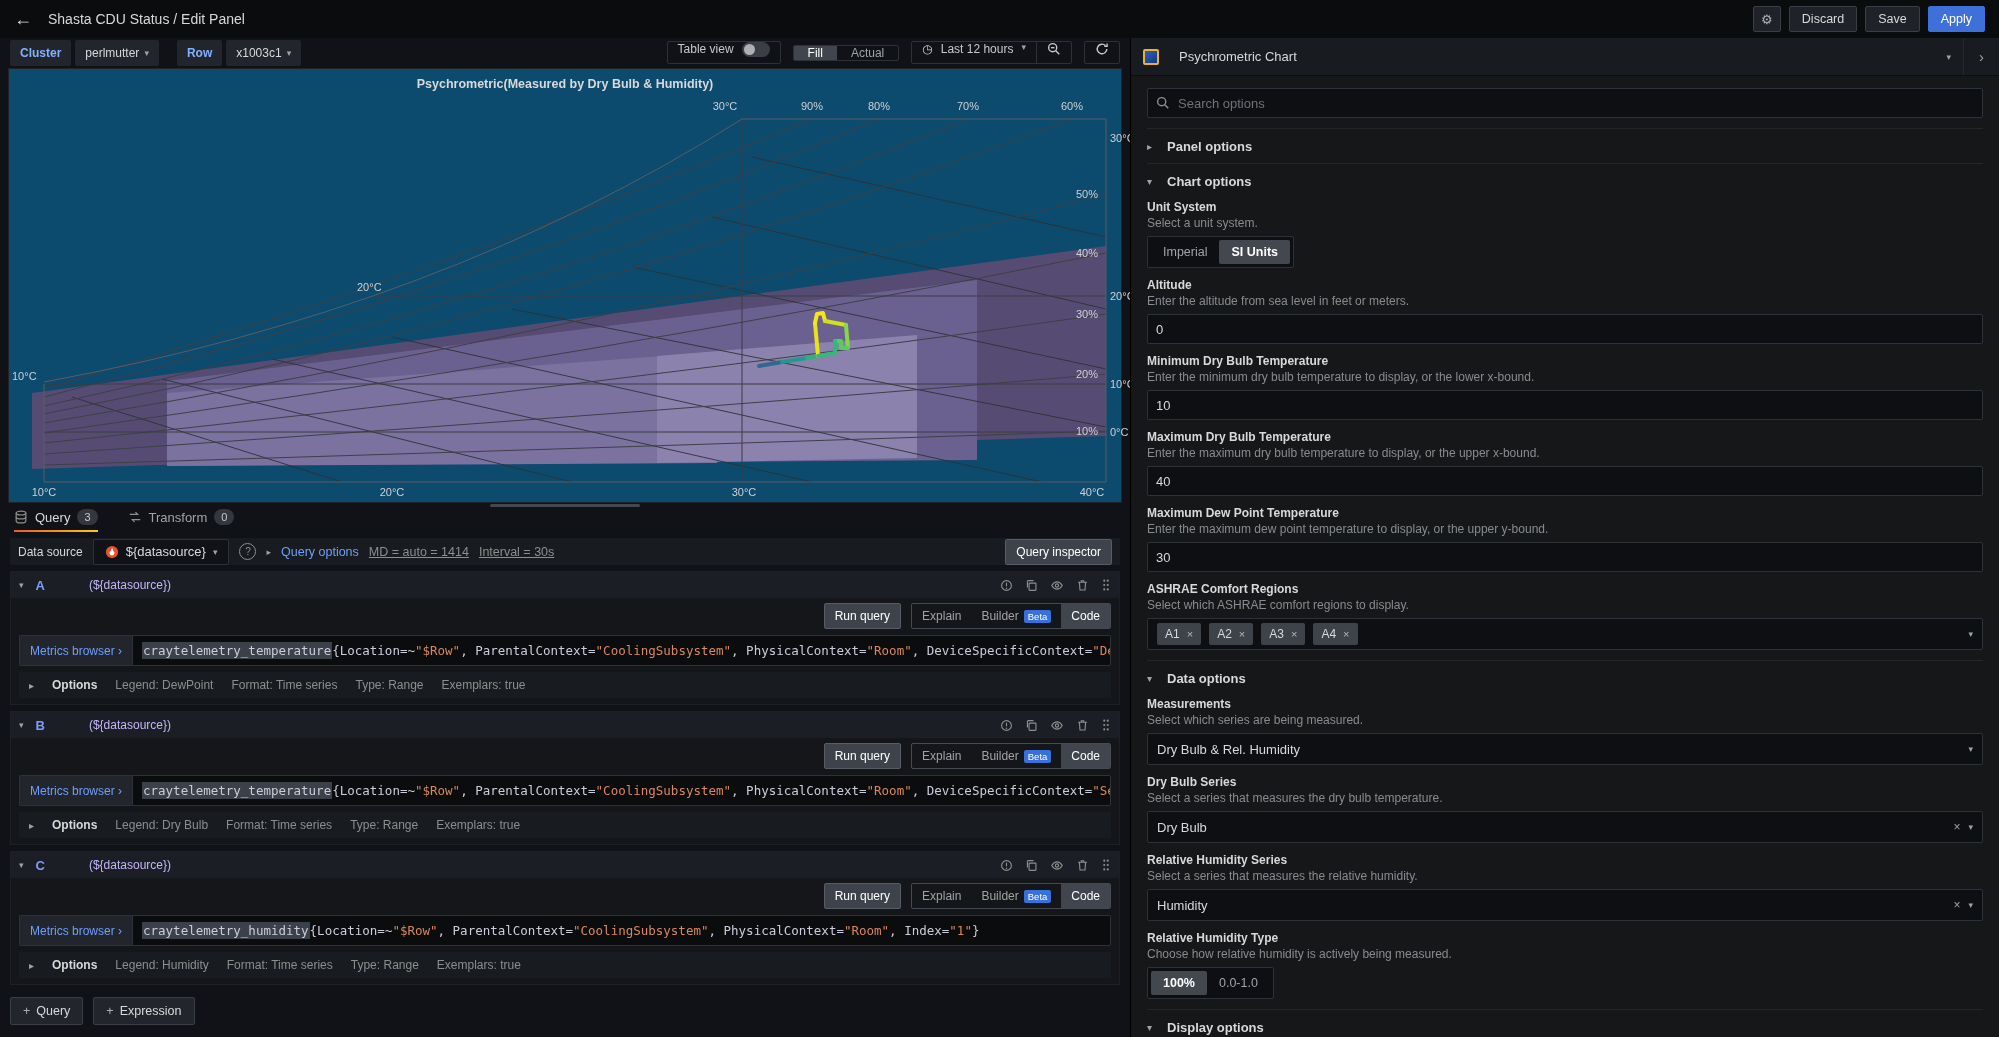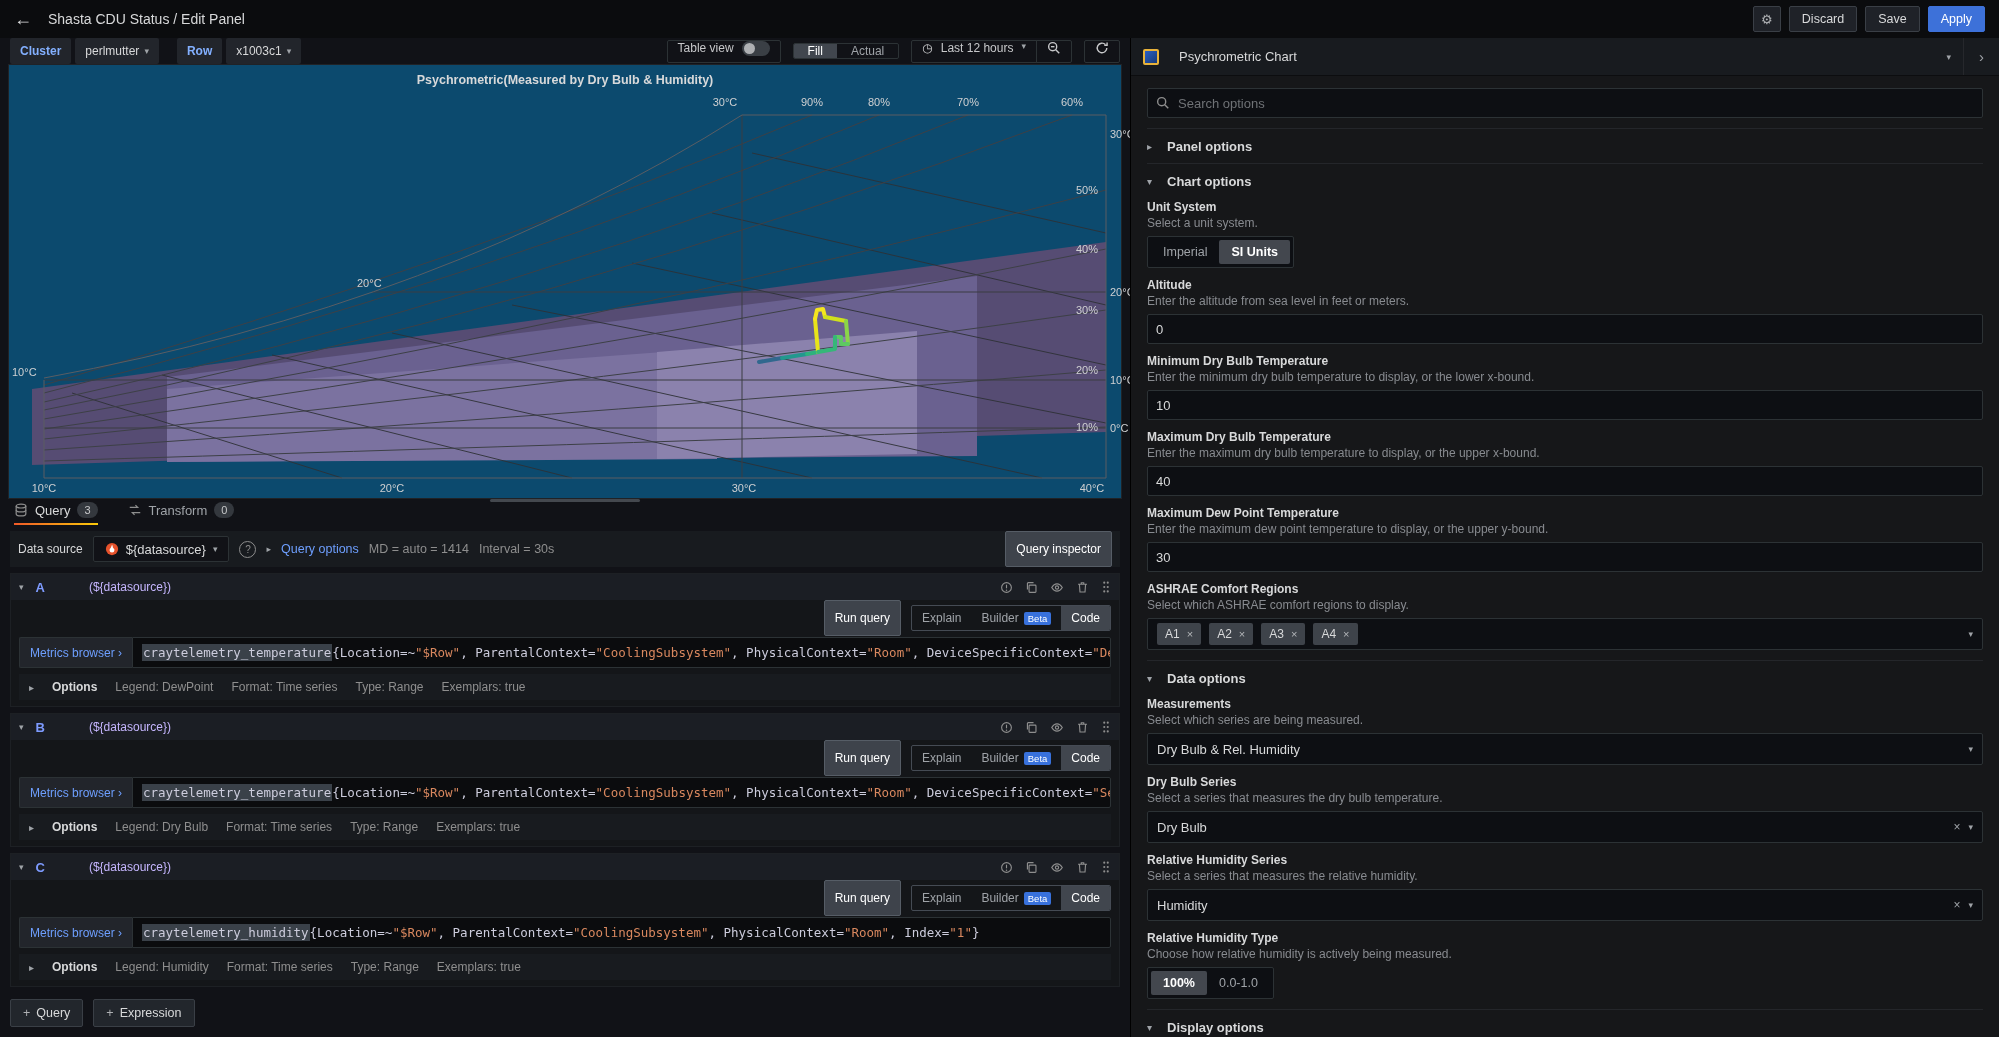--- a/index.html
+++ b/index.html
@@ -68,23 +68,23 @@
 
   
   .ds-row { margin:6px 10px 0 10px; height:36px; background:#181b1f; display:flex; align-items:center;
     gap:10px; padding:0 8px; }
   .ds-label { font-size:12px; font-weight:400; }
   .ds-select { height:26px; background:#111217; border:1px solid #2c3235; border-radius:2px;
     display:flex; align-items:center; gap:7px; padding:0 11px; font-size:13px; cursor:pointer; }
   .help-circ { width:17px; height:17px; border:1.5px solid #8e8e8e; border-radius:50%; color:#8e8e8e;
     font-size:10px; display:inline-flex; align-items:center; justify-content:center; cursor:pointer; }
   .qopts { color:#6e9fff; font-size:12.5px; font-weight:500; cursor:pointer; }
-  .muted { color:#8e8e8e; font-size:12.5px; }
+  .muted { color:#8e8e8e; font-size:12.5px;text-decoration:underline; }
   .spacer { flex:1; }
-  .graybtn { height:36px; padding:0 10px; background:#3e434b; border:1px solid #565d66; border-radius:2px;
+  .graybtn { height:26px; padding:0 10px; background:#3e434b; border:1px solid #565d66; border-radius:2px;
     color:#fff; font-size:12px; display:inline-flex; align-items:center; cursor:pointer; white-space:nowrap; }
 
   
   .qcard { margin:6px 10px 0 10px; background:#141619; border:1px solid #1d2024; }
   .qhead { height:26px; background:#1b1e24; display:flex; align-items:center; padding:0 8px; gap:12px; }
   .qhead .caret { font-size:9px; }
   .qid { color:#7e9bff; font-weight:700; font-size:13px; }
   .qds { color:#c4b5fd; font-size:12px;margin-left:32px; }
   .qicons { display:flex; align-items:center; gap:12px; color:#8e8e8e; }
   .qicons svg { display:block; }

